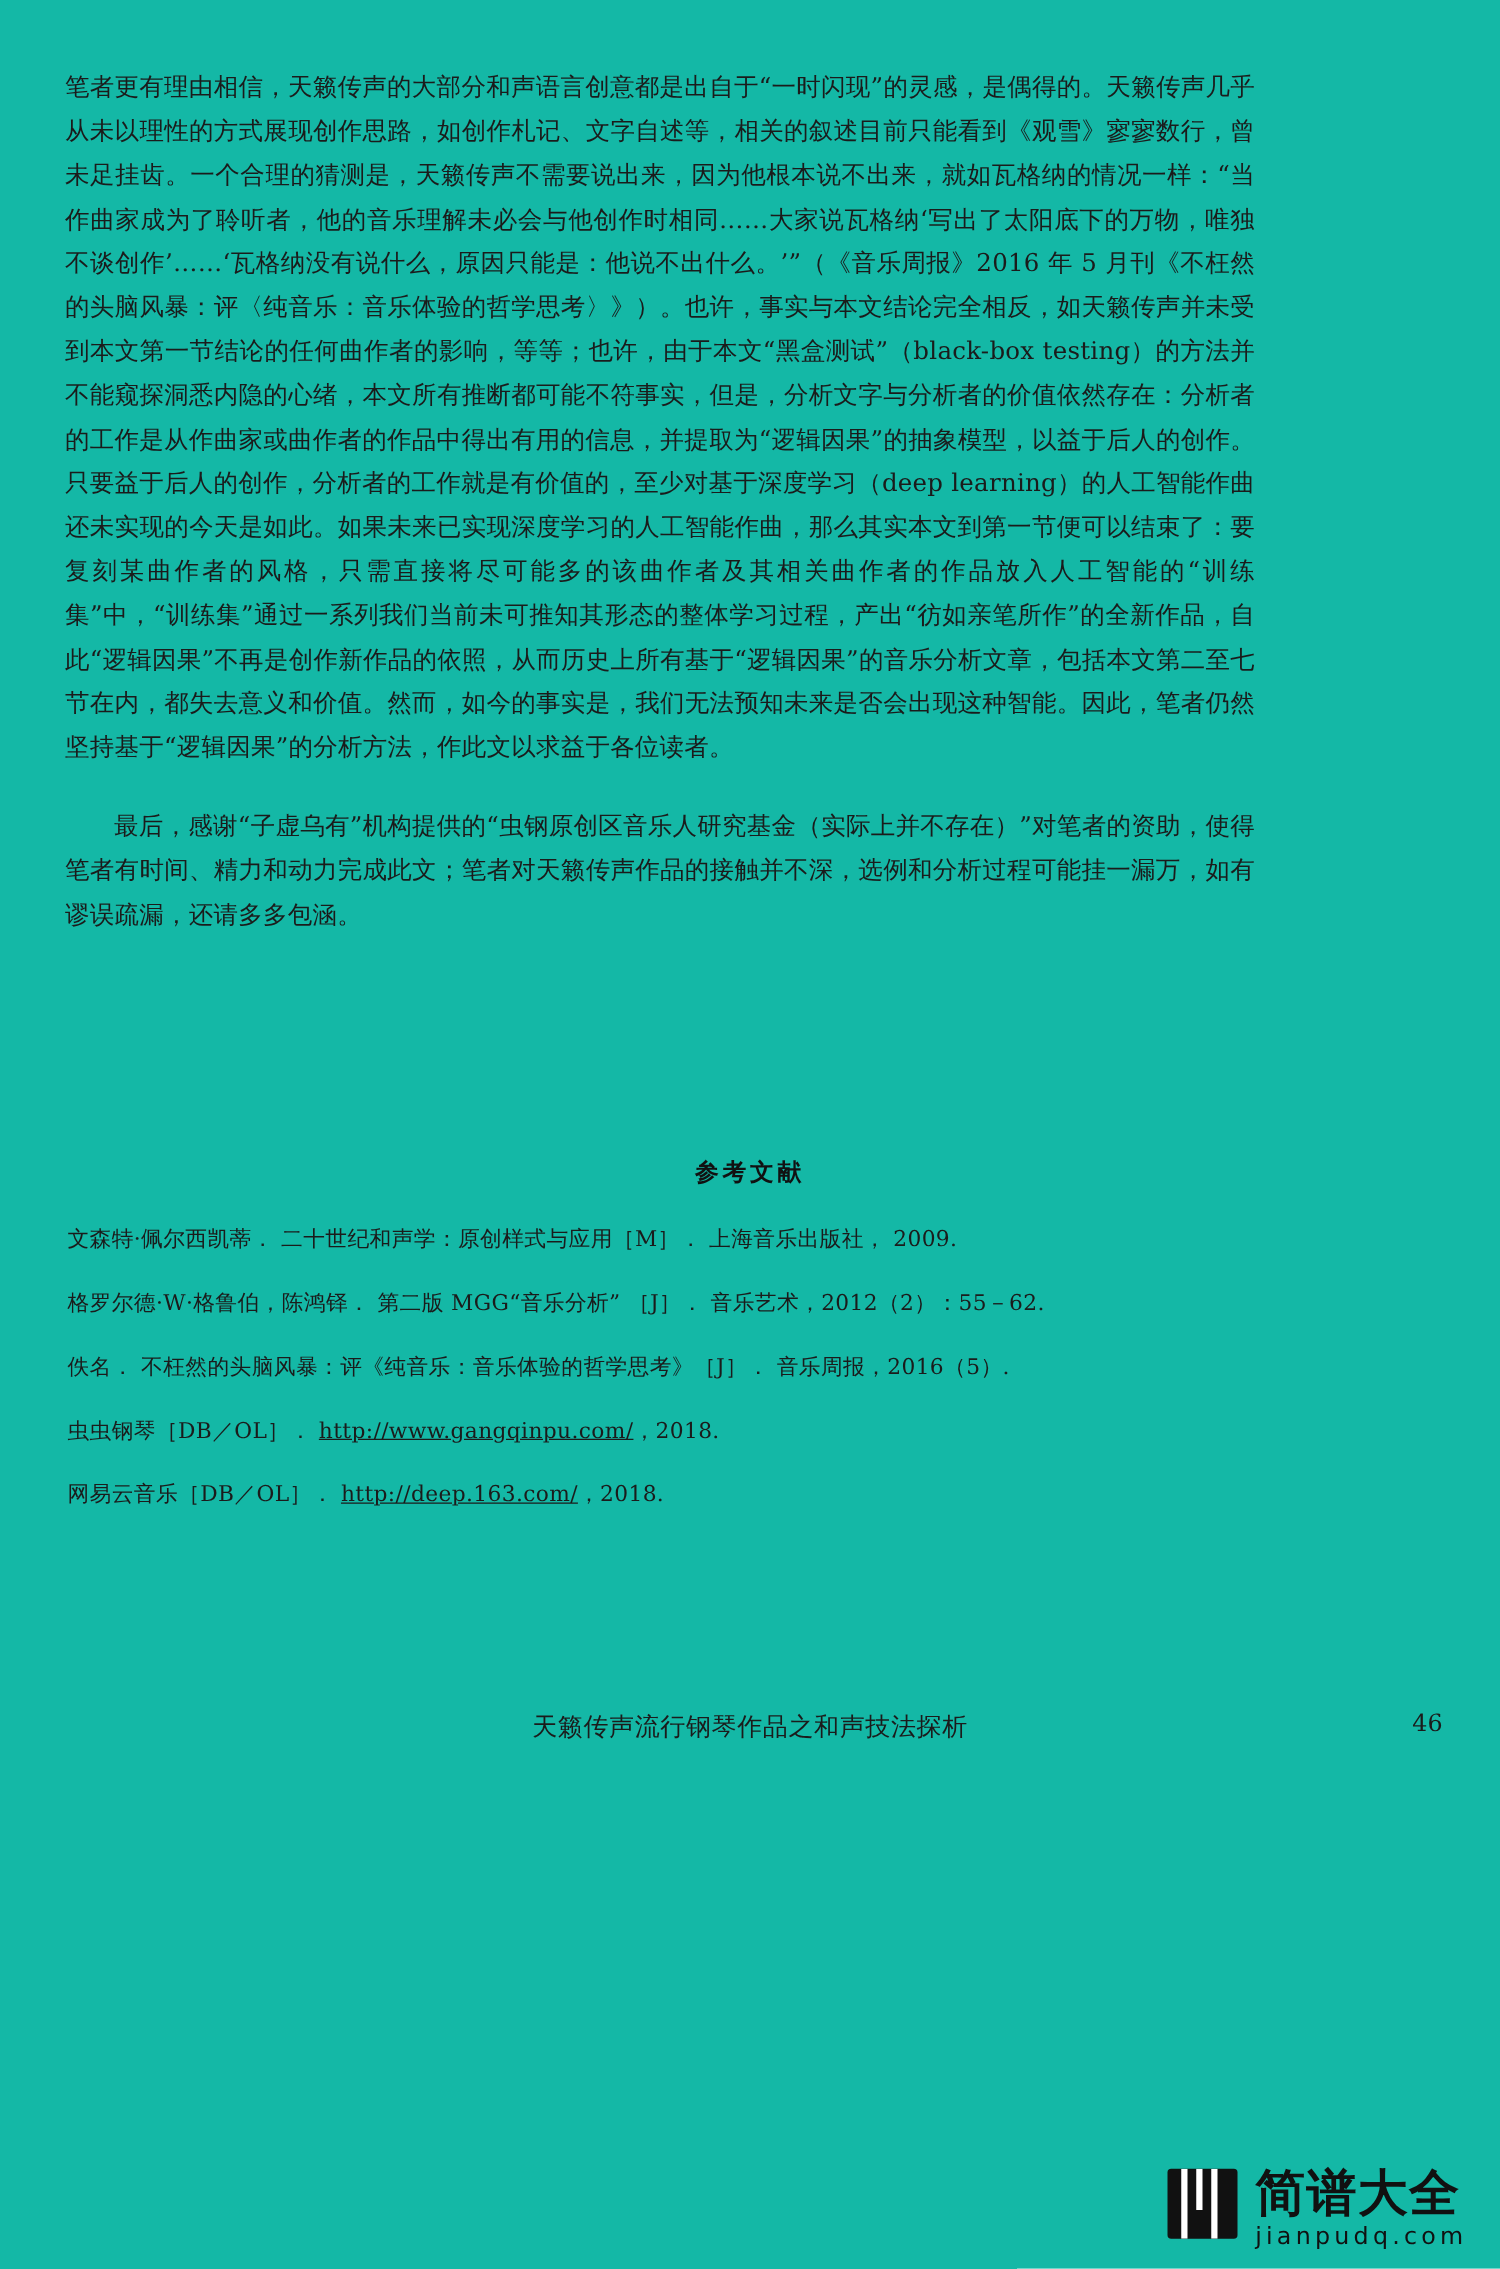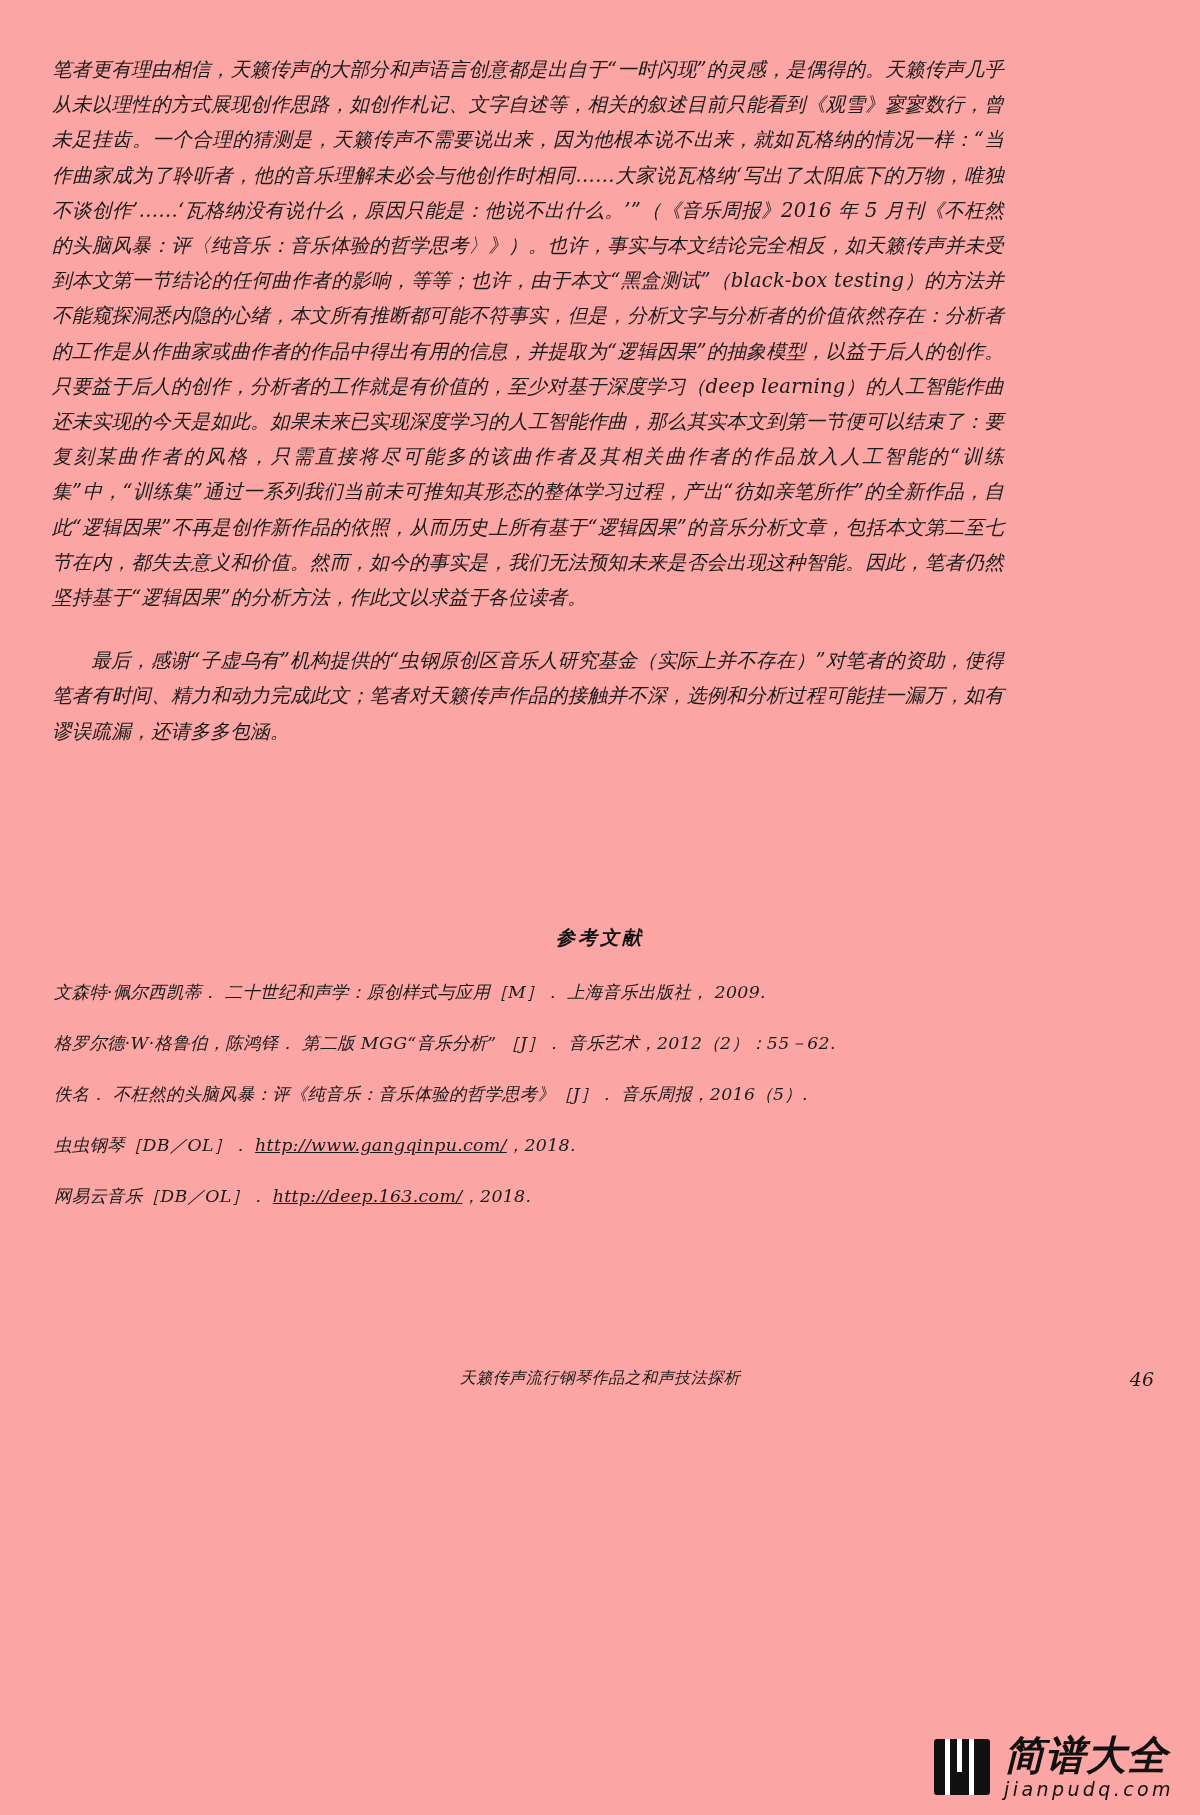--- a/index.html
+++ b/index.html
@@ -12,22 +12,21 @@
     height: 1815px;
     position: relative;
     font-family: "DejaVu Serif", "Liberation Serif", serif;
     color: #1a1a1a;
     overflow: hidden;
   }
 
   .page {
     position: absolute;
     inset: 0;
-    background: #fca5a5;
-    font-style: italic;
+    background: #14b8a6;
   }
 
   
   .article {
     position: absolute;
     left: 52px;
     top: 52px;
     width: 952px;
   }
 
@@ -93,41 +92,41 @@
     right: 0;
     top: 1368px;
     height: 30px;
   }
 
   .footer-title {
     position: absolute;
     left: 0;
     right: 0;
     text-align: center;
-    font-size: 16px;
+    font-size: 20px;
     letter-spacing: 0.5px;
     color: #1b1b1b;
   }
 
   .footer-page {
     position: absolute;
     right: 46px;
     top: 0;
     font-size: 19px;
     color: #1b1b1b;
     font-family: "DejaVu Serif", "Liberation Serif", serif;
   }
 
   
   .brand {
     position: absolute;
     right: 26px;
     bottom: 16px;
     display: flex;
-    align-items: center;
+    align-items: flex-start;
     gap: 14px;
   }
 
   .brand-keys {
     width: 56px;
     height: 56px;
     position: relative;
     background: #111111;
     border-radius: 3px;
     overflow: hidden;

